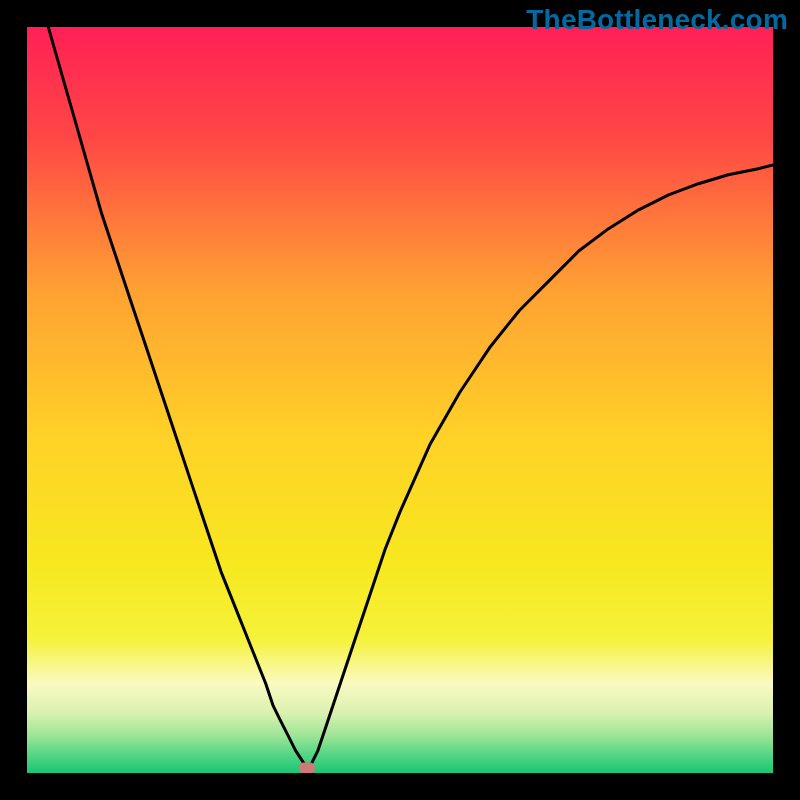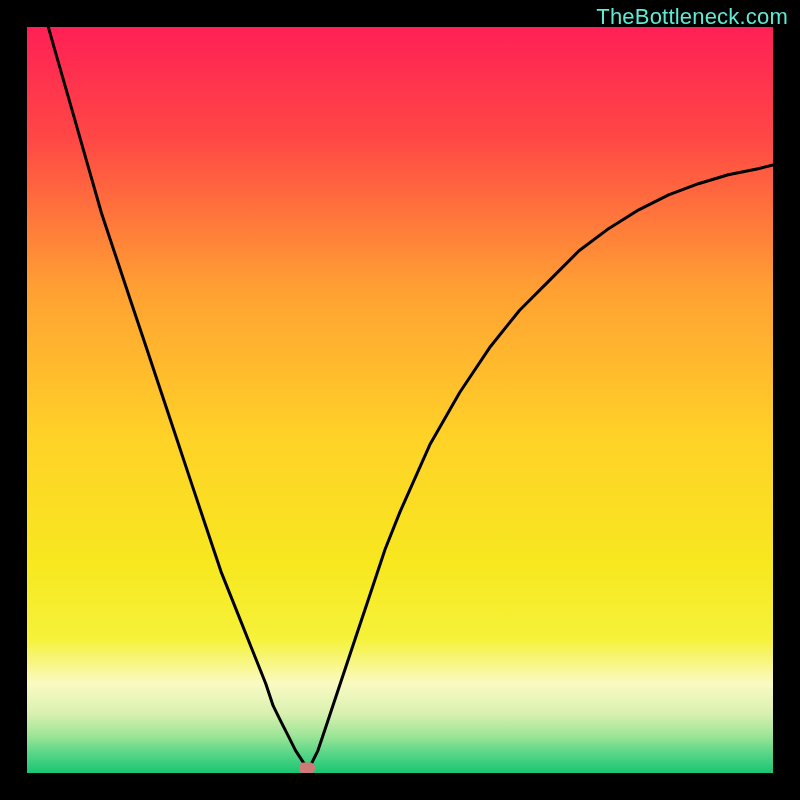--- a/index.html
+++ b/index.html
@@ -22,23 +22,23 @@
     left: 27px;
     top: 27px;
     width: 746px;
     height: 746px;
     overflow: hidden;
   }
   .watermark {
     position: absolute;
     top: 4px;
     right: 12px;
-    color: #5eead4;
-    font-size: 22px;
-    font-weight: 400;
+    color: #0369a1;
+    font-size: 28px;
+    font-weight: 700;
     letter-spacing: 0.2px;
     z-index: 50;
     user-select: none;
   }
   .gradient-bg {
     position: absolute;
     inset: 0;
   }
   .curve {
     position: absolute;

